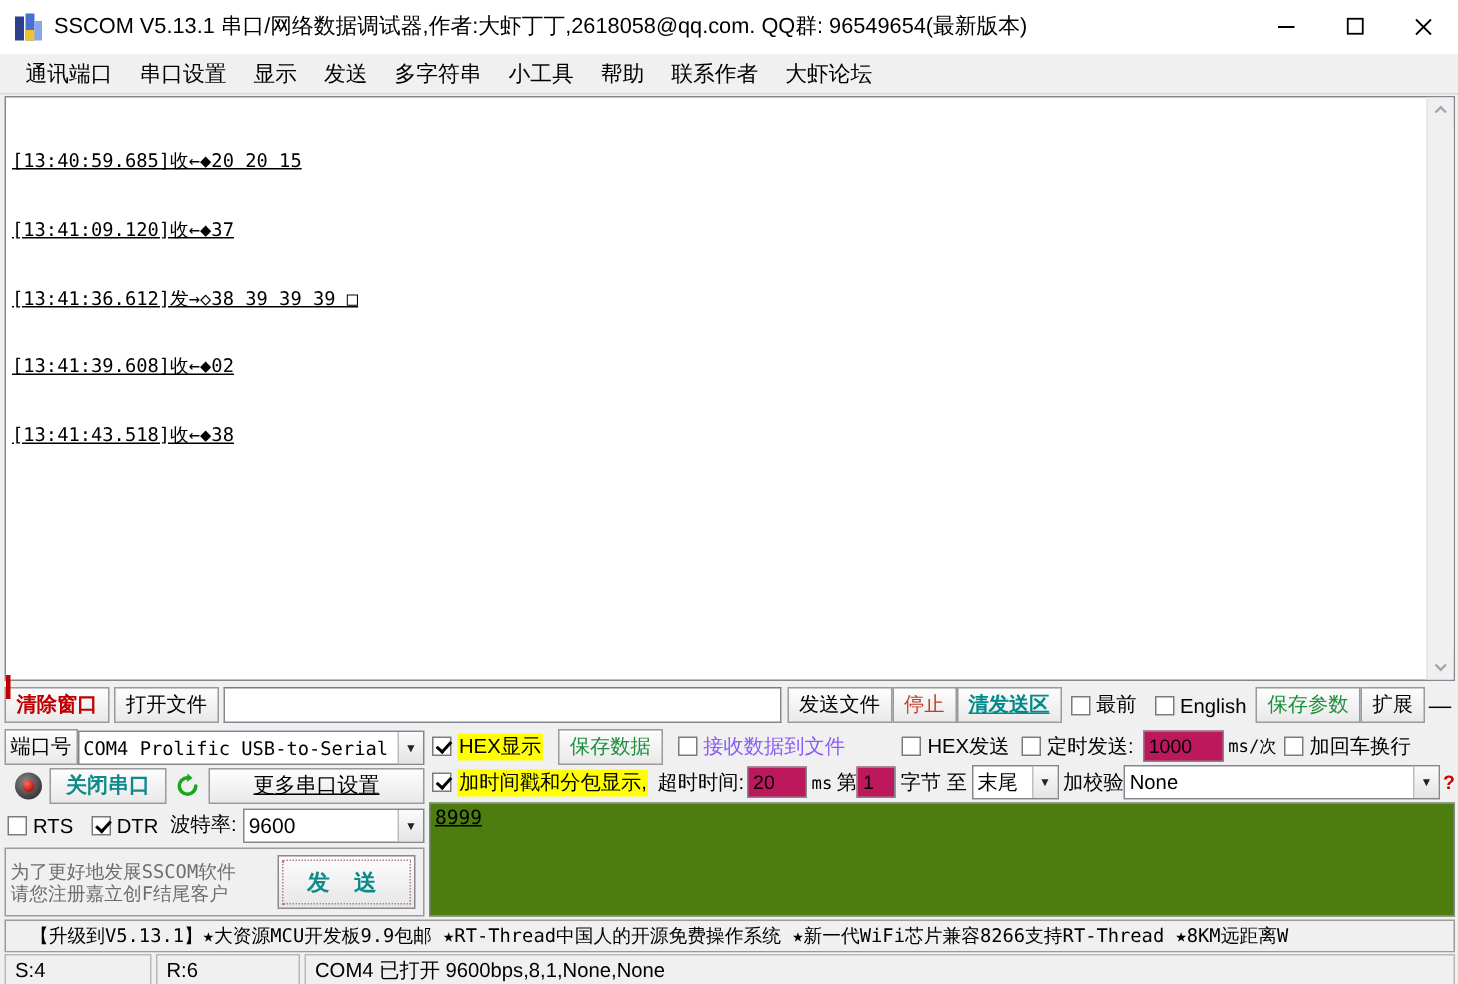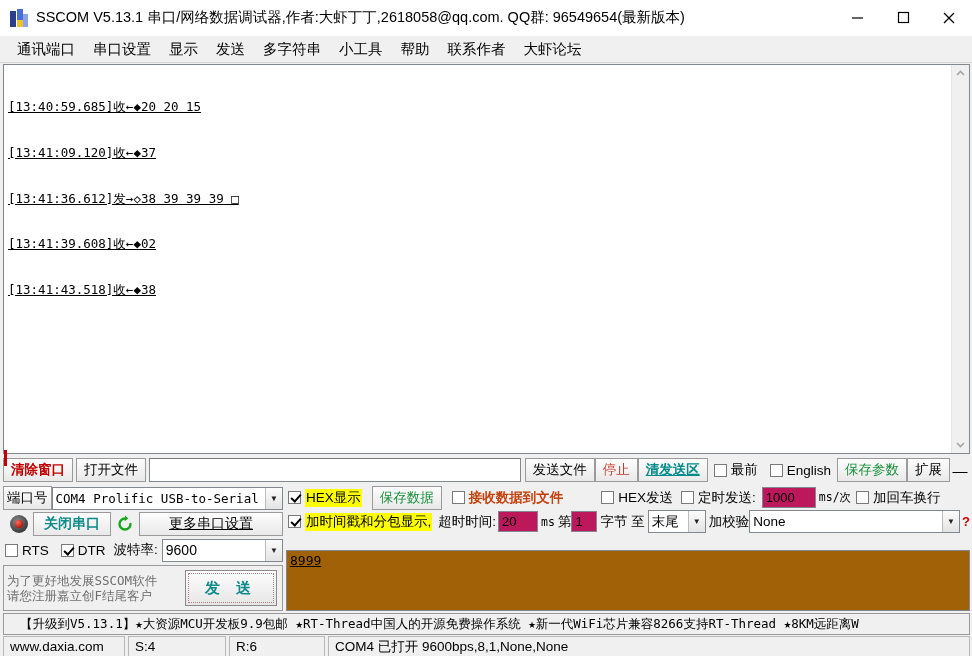--- a/index.html
+++ b/index.html
@@ -288,40 +288,40 @@
   }
   .opt-row {
     display: flex;
     align-items: center;
     height: 23px;
     margin-bottom: 1px;
     gap: 0px;
   }
   .hl { background: #ffff00; padding: 0 1px; }
   .btn-savedata { color:#1a8f3c; font-size:13.5px; margin-left:6px; }
-  .blue-lbl { color:#c2410c; font-size:13.5px;font-weight:bold; }
+  .blue-lbl { color:#8b5cf6; font-size:13.5px; }
   .num-input {
     border: 1px solid #828790;
     background: #be185d;
     height: 21px;
     font-size: 13px;
     padding: 0 3px;
     text-align: left;
   }
   .unit { font-size: 11.5px; color:#000; margin: 0 3px; font-family:"DejaVu Sans Mono",monospace;}
   .send-box {
     flex: 1 1 auto;
     border: 1px solid #828790;
-    background: #a16207;
+    background: #4d7c0f;
     font-family: "DejaVu Sans Mono","Liberation Mono",monospace;
     font-size: 13px;
     padding: 2px 3px;
     color: #000;
     overflow: hidden;
-    margin-top: 16px;
+    margin-top: 1px;
     min-height: 60px;
     text-decoration: underline;
   }
   .qmark {
     color: #d00000; font-weight: bold; font-size: 13px;
     margin-left: 2px;
   }
 
   
   .banner {
@@ -549,19 +549,18 @@
         <span class="qmark">?</span>
       </div>
 
       <div class="send-box">8999</div>
     </div>
   </div>
 
   <div class="banner">【升级到V5.13.1】★大资源MCU开发板9.9包邮 ★RT-Thread中国人的开源免费操作系统 ★新一代WiFi芯片兼容8266支持RT-Thread ★8KM远距离W</div>
 
   <div class="statusbar">
-    <div class="sb-cell sb-1">www.daxia.com</div>
     <div class="sb-cell sb-2">S:4</div>
     <div class="sb-cell sb-3">R:6</div>
     <div class="sb-cell sb-4">COM4 已打开  9600bps,8,1,None,None</div>
   </div>
 
 </div>
 
 </body></html>

